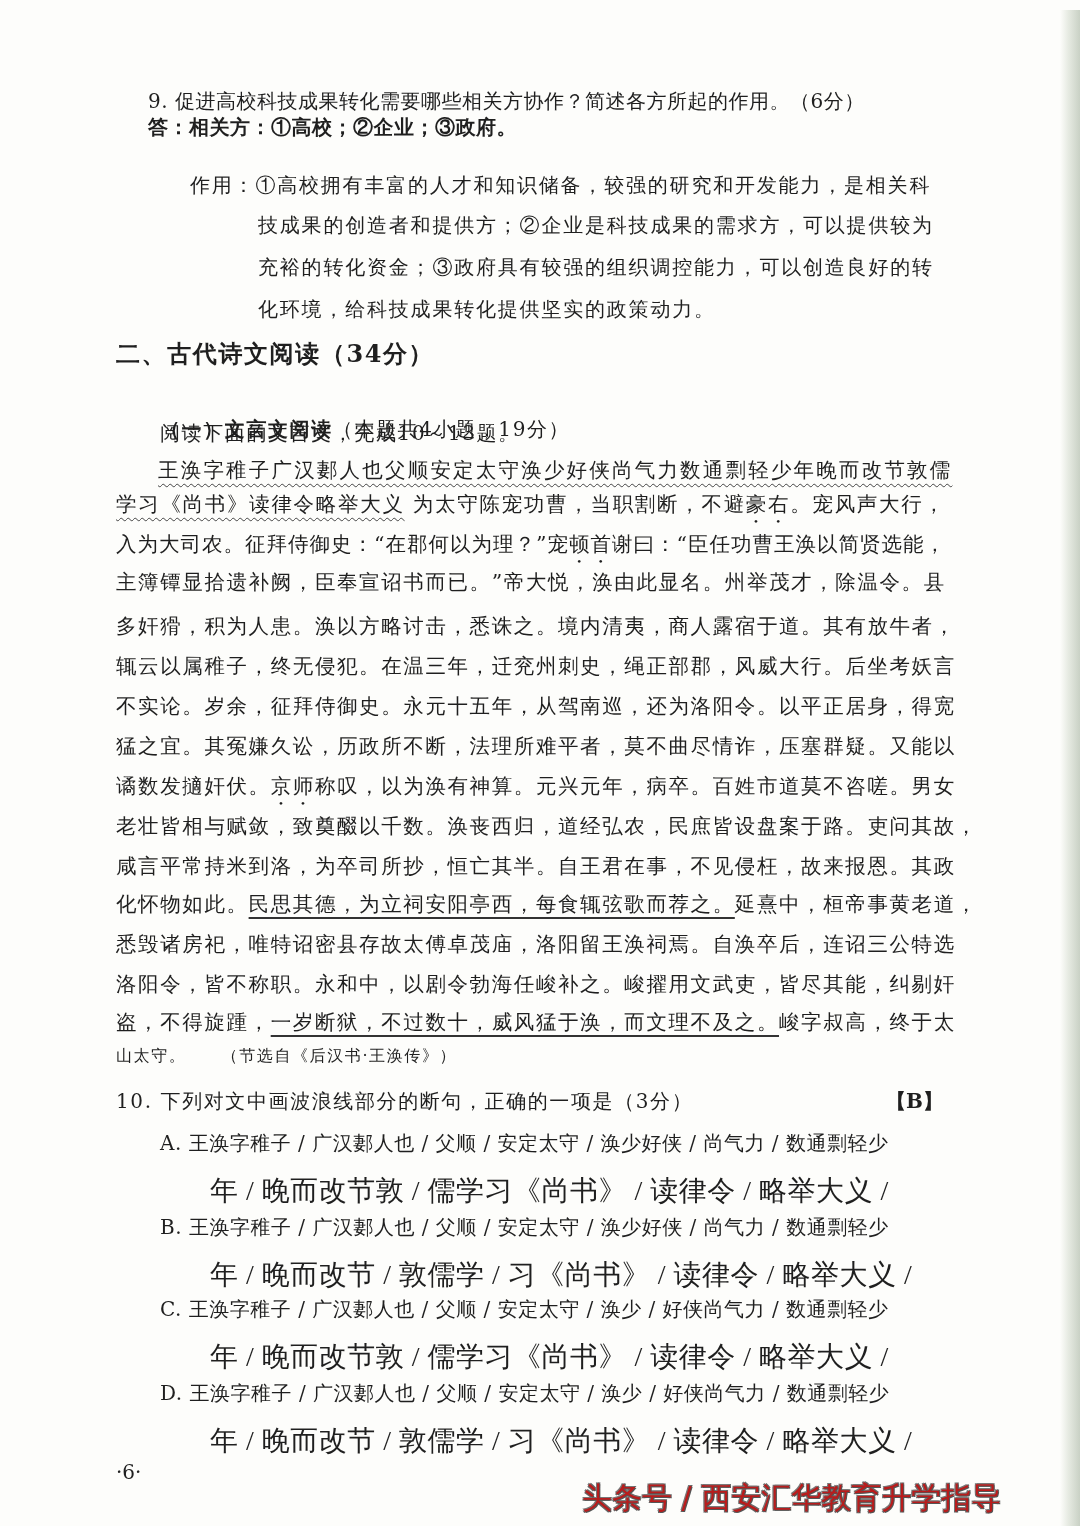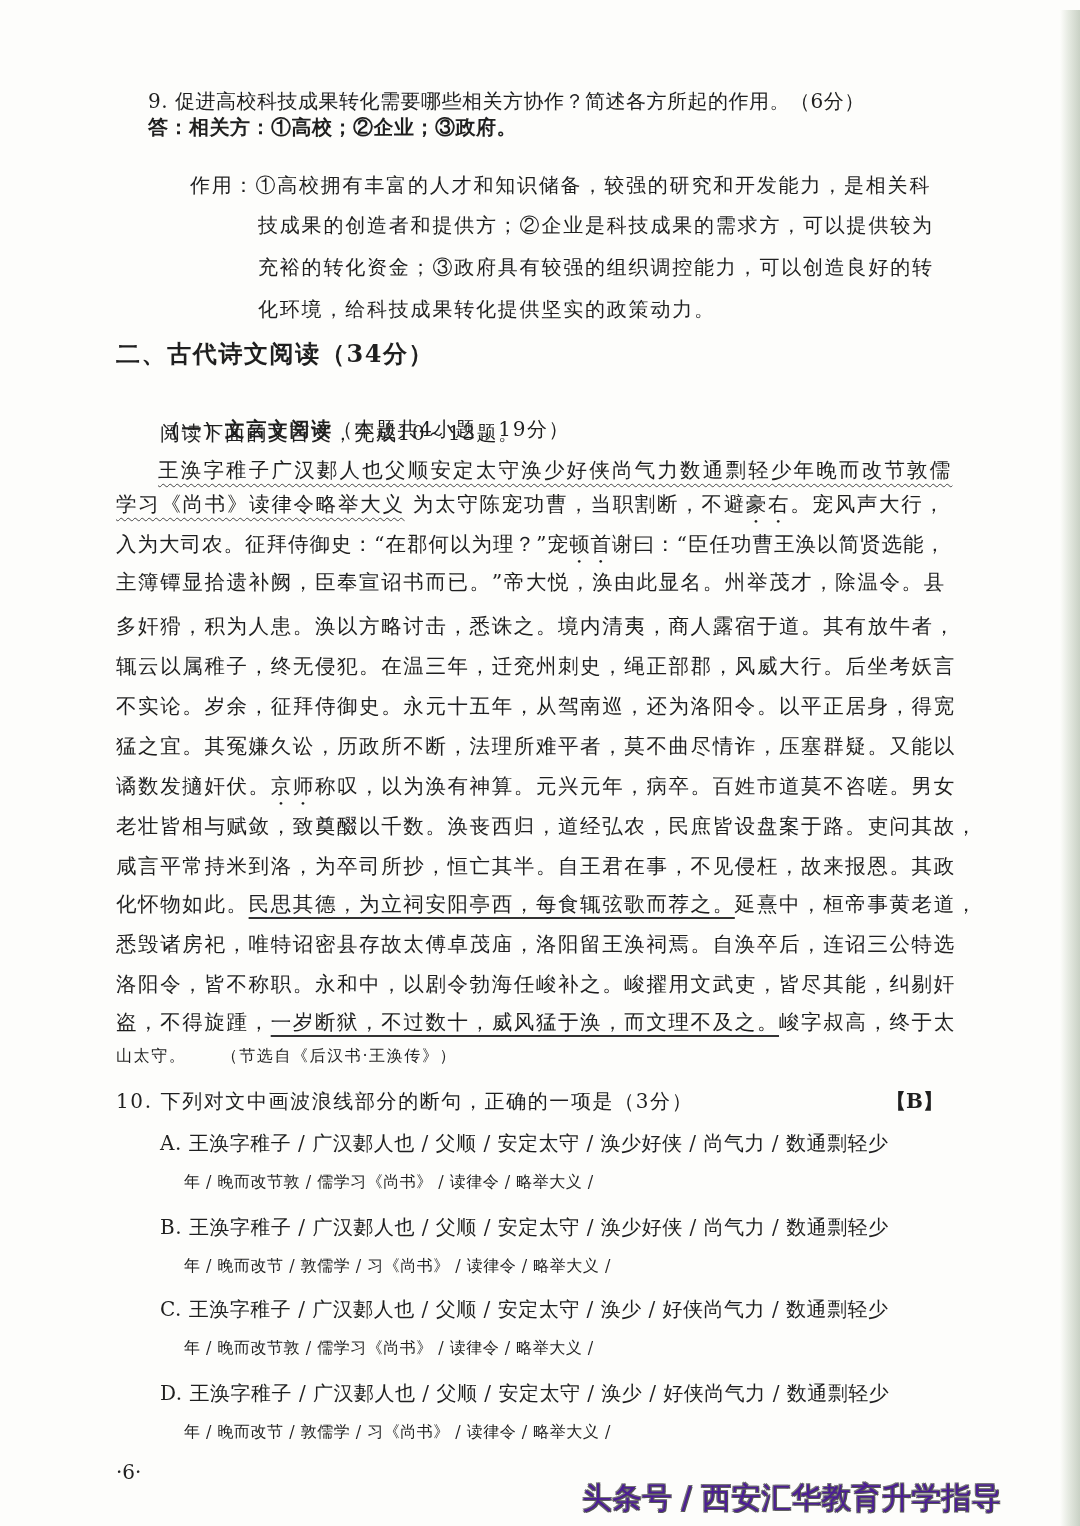--- a/index.html
+++ b/index.html
@@ -25,24 +25,24 @@
   .sub { left: 160px; top: 400px; font-size: 20px; margin-top: 16px; }
   .sub b { font-weight: bold; }
   .instr { left: 160px; top: 420px; font-size: 20px; text-align: center; }
   .body-p { left: 116px; }
   .wavy { text-decoration: underline wavy #444; text-underline-offset: 6px; text-decoration-thickness: 1px; text-align: center; }
   .uline { text-decoration: underline solid #333; text-underline-offset: 6px; text-decoration-thickness: 1.5px; }
   .dot { text-emphasis: dot; text-emphasis-position: under; -webkit-text-emphasis: dot; -webkit-text-emphasis-position: under; }
   .q10 { left: 116px; top: 1088px; font-size: 20px; }
   .answer-box { position: absolute; left: 886px; top: 1088px; font-size: 20px; font-weight: bold; }
   .opt { left: 160px; font-size: 20px; letter-spacing: 0.5px; }
-  .opt2 { left: 184px; font-size: 16px; letter-spacing: 0.5px; }
+  .opt2 { left: 210px; font-size: 28px; letter-spacing: 0.5px; font-family: Liberation Serif, serif; }
   .pagenum { position: absolute; left: 116px; top: 1460px; font-size: 20px; }
   .watermark {
-    position: absolute; left: 582px; top: 1478px; font-size: 30px; color: #4c1d95;
+    position: absolute; left: 582px; top: 1478px; font-size: 30px; color: #b91c1c;
     font-family: "DejaVu Sans", sans-serif; letter-spacing: 0px;
     text-shadow: 1px 1px 0 #555, -1px -1px 0 #777, 1px -1px 0 #666, -1px 1px 0 #666;
   }
 </style>
 </head>
 <body>
 
 <div class="edge"></div>
 
 <div class="page">

